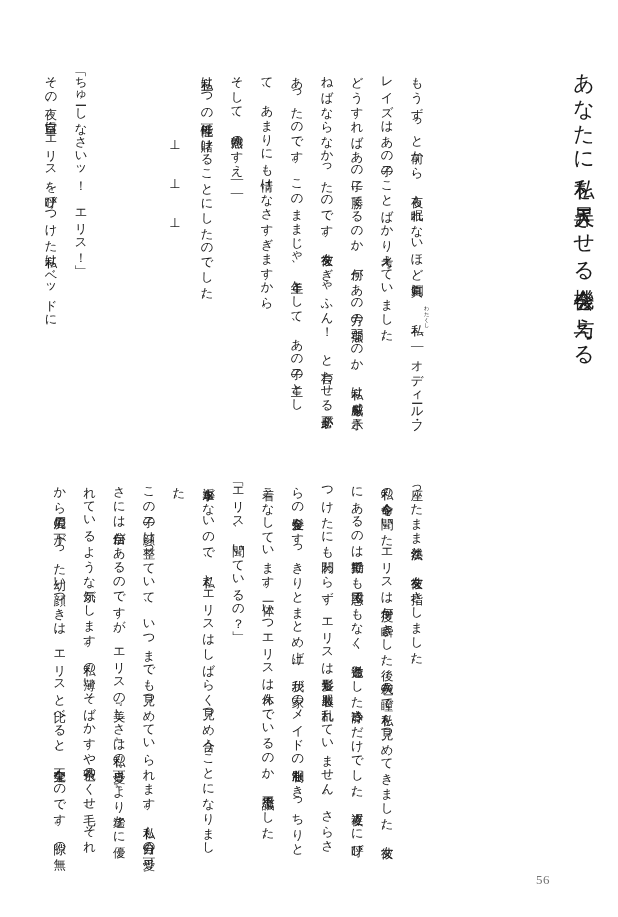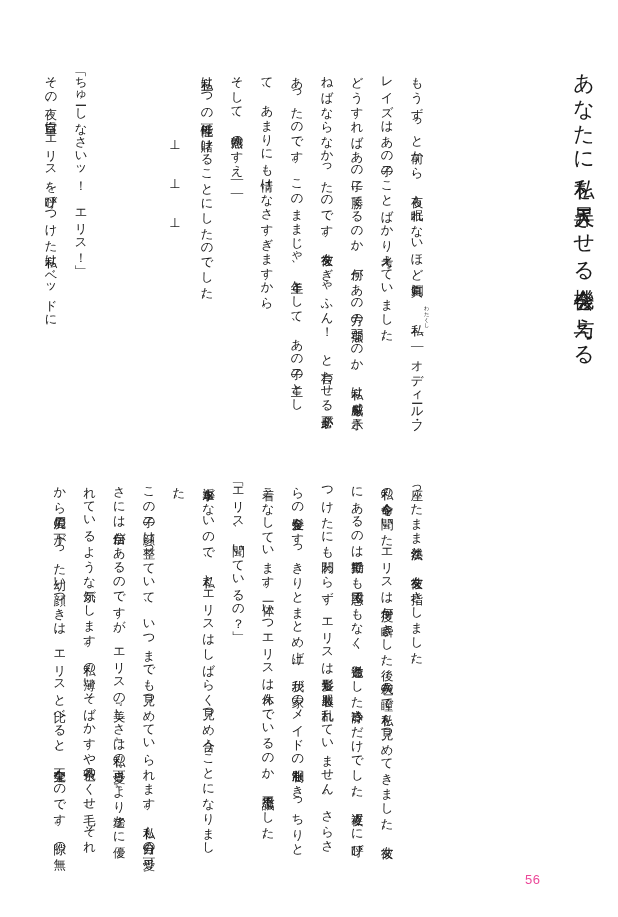--- a/index.html
+++ b/index.html
@@ -127,25 +127,25 @@
   rt {
     font-size: 5.2px;
     letter-spacing: 0;
     line-height: 1;
     font-weight: normal;
   }
 
   
   #page-number {
     position: absolute;
-    left: 525px;
+    left: 536px;
     top: 872px;
-    font-family: Liberation Sans, sans-serif;
+    font-family: Liberation Serif, serif;
     font-size: 13px;
-    color: #ec4899;
+    color: #737373;
     letter-spacing: 0.5px;
   }
 </style>
 </head>
 <body>
 
 <div id="page">
 
   <div id="title-block">
     <div class="vtext">あなたに私を昇天させる機会を与える</div>

